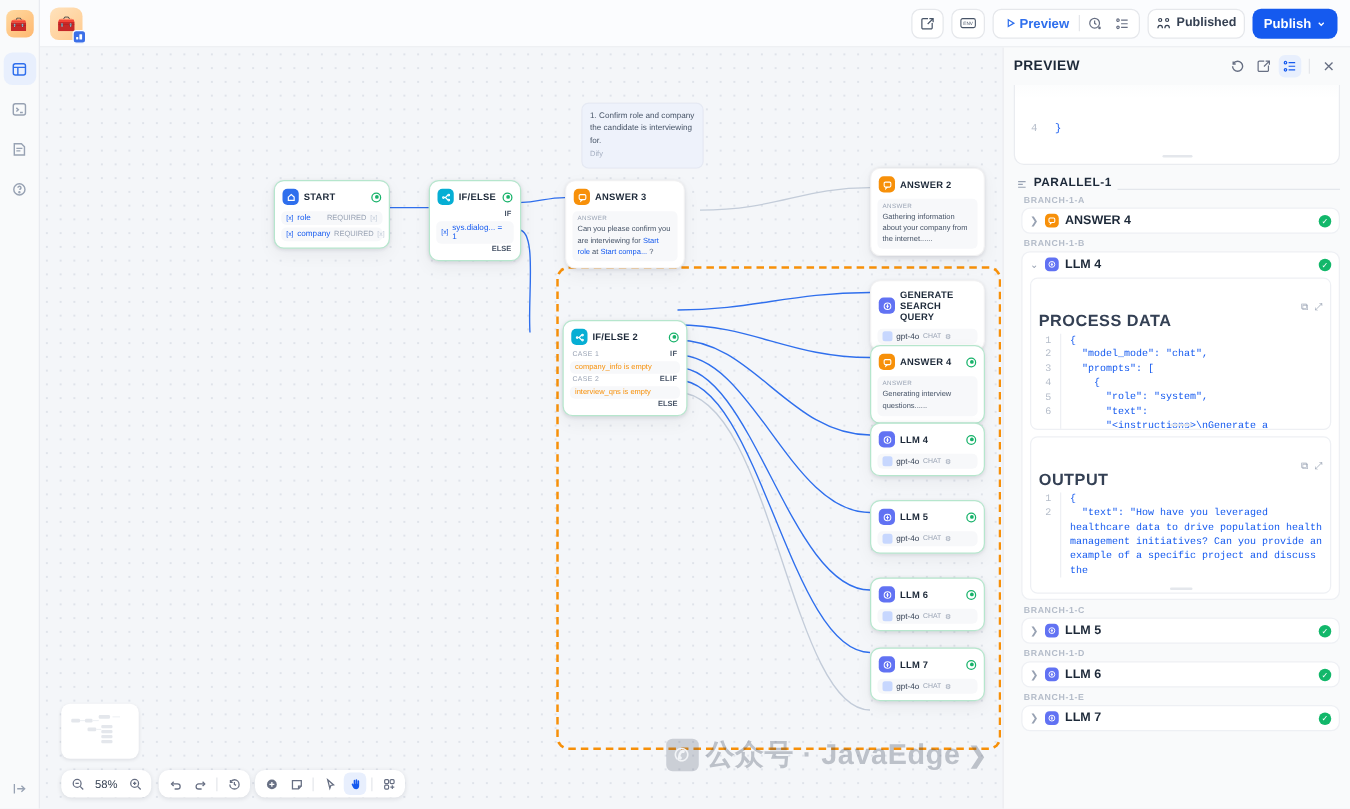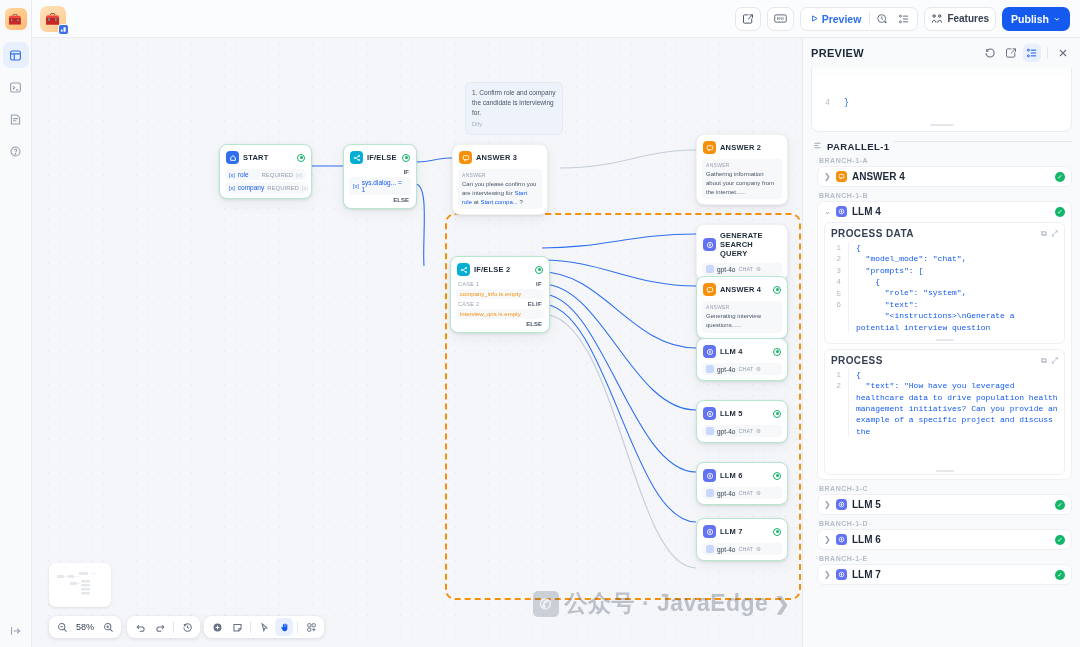--- a/index.html
+++ b/index.html
@@ -167,41 +167,41 @@
   .pdiv { width:1px;height:12px;background:#e5e7eb;margin:0 3px;}
   .panel-body { flex: 1; overflow: hidden; padding: 0 8px 8px; position: relative; }
   .topcard {
     background:#fff; border:1px solid #eaecf0; border-radius:8px; height: 76px;
     margin-top: -12px; overflow:hidden; position:relative;
   }
   .topcard .code { padding: 24px 0 0 10px; font-family:"Liberation Mono", monospace; font-size:8.5px; color:#155aef;}
   .topcard .fade { position:absolute; top:0;left:0;right:0;height:22px;background:linear-gradient(#f9fafb,rgba(249,250,251,0));}
   .topcard .handle { position:absolute; bottom:5px; left:50%; transform:translateX(-50%); width:24px;height:2px;background:#e4e7ec;border-radius:2px;}
   .parallel {
-    display:flex; align-items:flex-start; gap:5px; margin: 9px 0 2px 2px;
+    display:flex; align-items:flex-end; gap:5px; margin: 9px 0 2px 2px;
   }
   .parallel .ptitle { font-size:9.5px; font-weight:700; color:#1d2939; letter-spacing:.4px;}
   .parallel .pline { flex:1; height:1px; background:#e4e7ec; }
   .branch-lbl { font-size:7px; color:#b4bcc9; letter-spacing:.5px; margin: 5px 0 2px 8px; font-weight:600;}
   .bcard {
     background:#fff; border:1px solid #eef0f4; border-radius:7px; margin-left:6px;
     padding: 4px 6px;
   }
   .brow { display:flex; align-items:center; gap:5px; }
   .chev { color:#98a2b3; font-size:8px; width:7px; display:inline-block;}
   .bico { width:11px;height:11px;border-radius:3.5px;display:flex;align-items:center;justify-content:center;font-size:6.5px;color:#fff;}
   .bico.answer{background:#f79009;} .bico.llm{background:#6172f3;}
   .bname { font-size:10px; font-weight:700; color:#1d2939;}
   .bok { margin-left:auto; width:10px;height:10px;border-radius:50%;background:#12b76a;display:flex;align-items:center;justify-content:center;color:#fff;font-size:6.5px;}
   .sub {
     background:#fff; border:1px solid #eef0f4; border-radius:6px; margin-top:5px; padding:5px 6px 4px;
     position:relative;
   }
   .sub-head { display:flex; align-items:center; }
-  .sub-title { font-size:10px; font-weight:700; color:#344054; letter-spacing:.4px;}
+  .sub-title { font-size:13px; font-weight:700; color:#344054; letter-spacing:.4px;margin-top:21px;}
   .sub-acts { margin-left:auto; display:flex; gap:5px; color:#98a2b3; font-size:8px;}
   .code {
     font-family: "Liberation Mono", monospace; font-size: 8px; line-height: 1.42;
     margin-top: 3px; display:flex;
   }
   .gutter { color:#b4bcc9; text-align:right; width:10px; flex:none; user-select:none;}
   .gutter div { height: 11.4px; }
   .codetxt { margin-left: 7px; border-left:1px solid #eef0f4; padding-left:7px; color:#155aef; white-space:pre-wrap; word-break:break-word;}
   .sub .handle { position:absolute;bottom:2px;left:50%;transform:translateX(-50%);width:18px;height:2px;background:#e4e7ec;border-radius:2px;}
   .clip { overflow:hidden; }
@@ -291,21 +291,21 @@
             <circle cx="3.2" cy="11.8" r="1.3"></circle>
         </svg>
       </div>
     </div>
     <div class="hbtn features">
       <svg width="12" height="12" viewBox="0 0 16 16" fill="none" stroke="currentColor" stroke-width="1.3">
         <circle cx="4.2" cy="4" r="1.6"></circle>
           <circle cx="11.6" cy="4" r="1.6"></circle>
           <path d="M1.8 12.8c0-1.9 1.1-3 2.4-3s2.4 1.1 2.4 3M9.2 12.8c0-1.9 1.1-3 2.4-3s2.4 1.1 2.4 3"></path>
       </svg>
-      <span>Features</span>
+      <span>Published</span>
     </div>
     <div class="publish">
       <span>Publish</span>
       <svg width="8" height="8" viewBox="0 0 12 12" fill="none" stroke="#fff" stroke-width="1.5">
           <path d="M3 4.8L6 7.8l3-3"></path>
         </svg>
     </div>
   </div>
 </div>
 
@@ -781,21 +781,21 @@
     {
       "role": "system",
       "text":
       "&lt;instructions&gt;\nGenerate a potential interview question</span>
         </div>
         <div class="handle"></div>
       </div>
 
       <div class="sub clip" style="height:126px;">
         <div class="sub-head">
-          <span class="sub-title">PROCESS</span>
+          <span class="sub-title">OUTPUT</span>
           <span class="sub-acts">
             <span>⧉</span>
             <span>⤢</span>
           </span>
         </div>
         <div class="code">
           <span class="gutter">
             <div>1</div>
               <div>2</div>
           </span>

